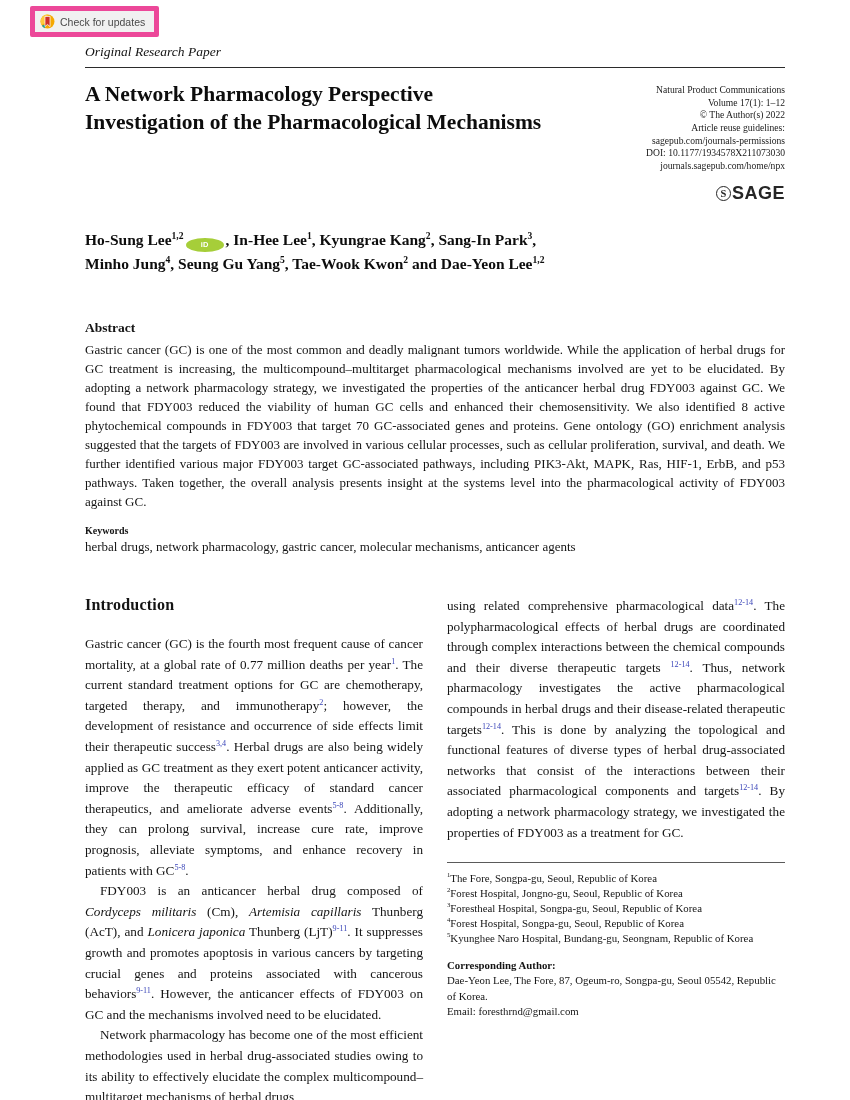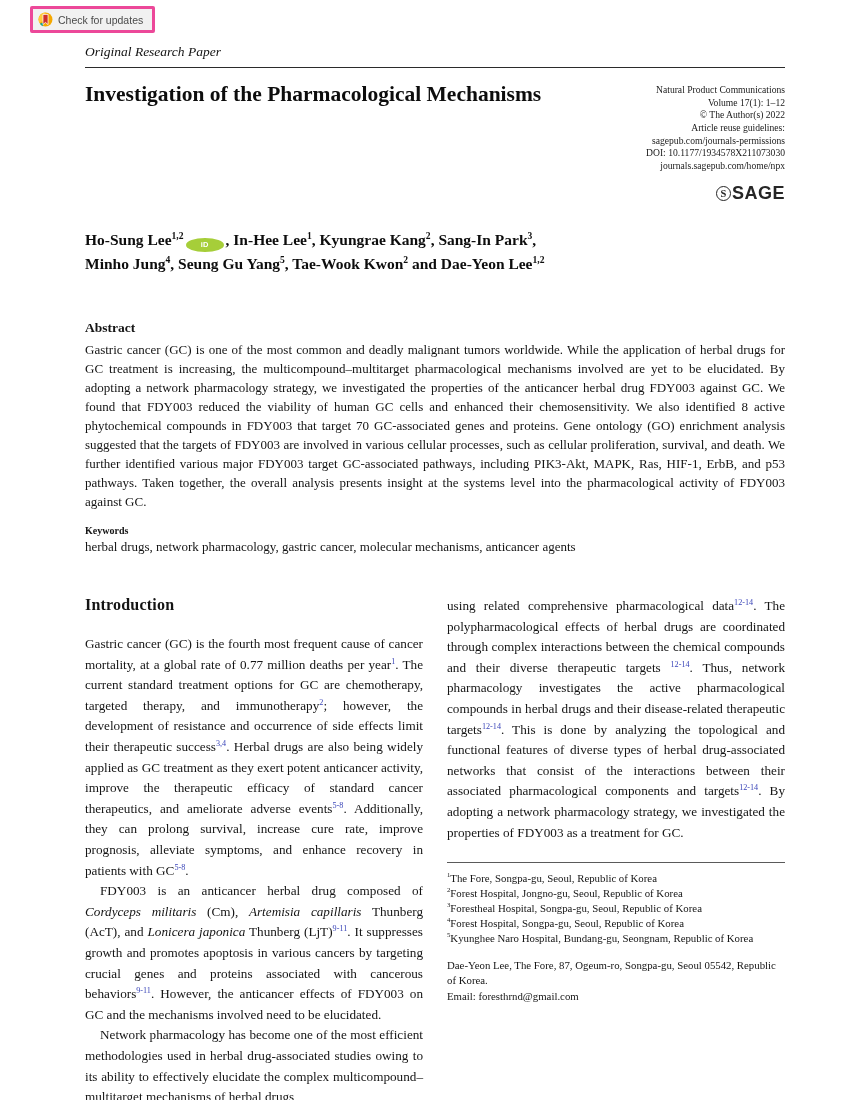--- a/index.html
+++ b/index.html
@@ -1,21 +1,21 @@
 <!DOCTYPE html>
 <html style="--link: #3a45b8; --orcid: #a6ce39;"><head>
 <meta charset="utf-8">
 <style>
   * { margin:0; padding:0; box-sizing:border-box; }
   html,body { width:850px; height:1100px; background:#fff; }
   body { font-family:"Liberation Serif", serif; color:#141414; }
   .page { position:relative; width:850px; height:1100px; overflow:hidden; background:#fff; }
 
   .update-badge { position:absolute; top:6px; left:30px; display:flex; align-items:center; gap:5px;
-    background:#f1f1f1; border:3px solid #ec4899; border-radius:2px; padding:3px 9px 3px 5px;
+    background:#f1f1f1; border:5px solid #ec4899; border-radius:2px; padding:3px 9px 3px 5px;
     font-family:"Liberation Sans", sans-serif; font-size:10.5px; color:#4a4a4a; cursor:pointer; }
   .update-badge svg { display:block; }
 
   .content { position:absolute; left:85px; top:44px; width:700px; }
 
   .category { font-style:italic; font-size:13.5px; color:#111; }
   hr.rule { border:none; border-top:1.4px solid #2b2b2b; margin-top:7px; }
 
   .head-row { display:flex; justify-content:space-between; margin-top:13px; }
   .title { font-size:21.5px; font-weight:bold; line-height:1.29; color:#0d0d0d; flex:1; padding-right:8px; }
@@ -69,20 +69,21 @@
     </span>
     <span>Check for updates</span>
   </div>
 
   <div class="content">
     <div class="category">Original Research Paper</div>
     <hr class="rule">
 
     <div class="head-row">
       <h1 class="title">
+        <div>A Network Pharmacology Perspective</div>
         <div>Investigation of the Pharmacological Mechanisms</div>
       </h1>
       <div class="journal-info">
         <div class="jline">Natural Product Communications</div>
         <div class="jline">Volume 17(1): 1–12</div>
         <div class="jline">© The Author(s) 2022</div>
         <div class="jline">Article reuse guidelines:</div>
         <div class="jline">sagepub.com/journals-permissions</div>
         <div class="jline">DOI: 10.1177/1934578X211073030</div>
         <div class="jline">journals.sagepub.com/home/npx</div>
@@ -114,20 +115,21 @@
         <div class="foot-block">
           <hr class="aff-rule">
           <div>
               <div class="aff-item"><sup>1</sup>The Fore, Songpa-gu, Seoul, Republic of Korea</div>
               <div class="aff-item"><sup>2</sup>Forest Hospital, Jongno-gu, Seoul, Republic of Korea</div>
               <div class="aff-item"><sup>3</sup>Forestheal Hospital, Songpa-gu, Seoul, Republic of Korea</div>
               <div class="aff-item"><sup>4</sup>Forest Hospital, Songpa-gu, Seoul, Republic of Korea</div>
               <div class="aff-item"><sup>5</sup>Kyunghee Naro Hospital, Bundang-gu, Seongnam, Republic of Korea</div>
             </div>
           <div class="corr">
+            <div class="corr-heading">Corresponding Author:</div>
             <div>Dae-Yeon Lee, The Fore, 87, Ogeum-ro, Songpa-gu, Seoul 05542, Republic of Korea.</div>
             <div>Email: foresthrnd@gmail.com</div>
           </div>
         </div>
       </div>
     </div>
 
   </div>
 </div>
 

